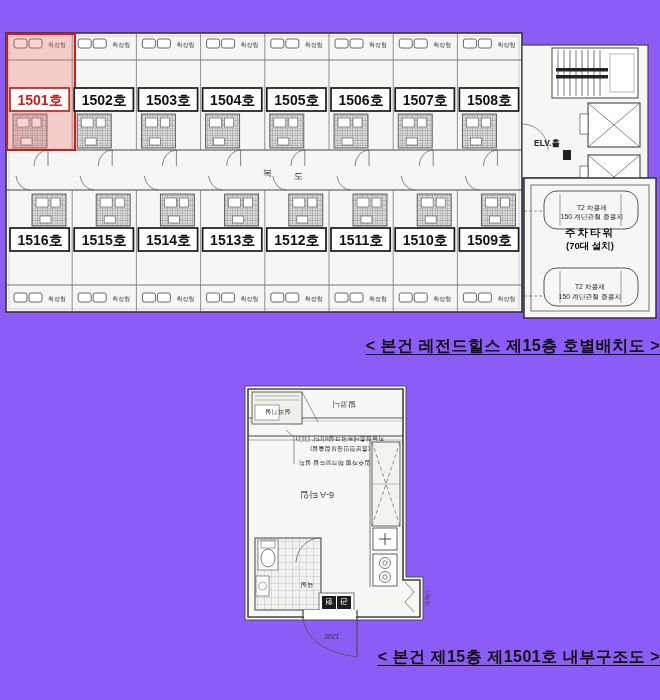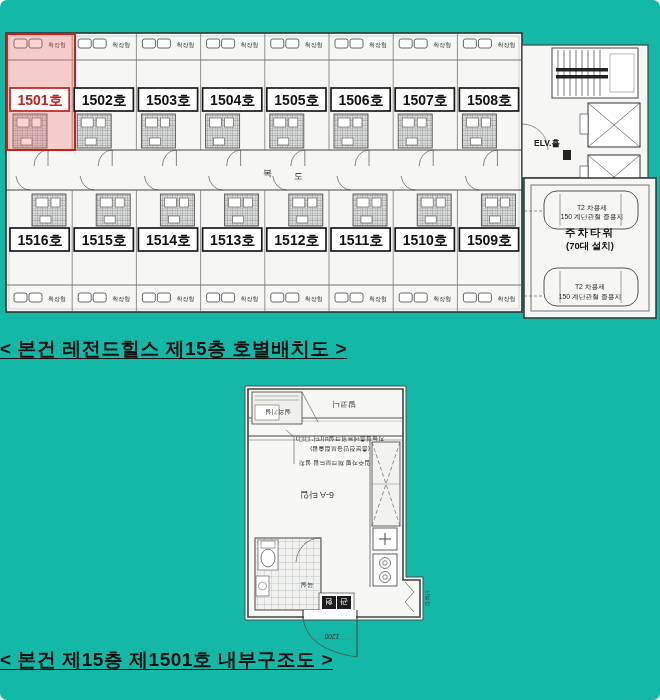--- a/index.html
+++ b/index.html
@@ -1,22 +1,22 @@
 <!DOCTYPE html>
 <html><head>
 <meta charset="utf-8">
 <style>
   html,body{margin:0;padding:0;background:#fff;}
-  .page{position:relative;width:660px;height:700px;background:#14b8a6;overflow:hidden;
-        font-family:"Liberation Sans",sans-serif;border-radius:7px;}
+  .page{position:relative;width:660px;height:700px;background:#8b5cf6;overflow:hidden;
+        font-family:"Liberation Sans",sans-serif;}
   svg{position:absolute;font-family:"Liberation Sans",sans-serif;}
   #floor-plan-svg{left:0;top:28px;}
   #unit-plan-svg{left:222px;top:380px;}
-  .caption{position:absolute;width:100%;text-align:left;font-weight:bold;
-           font-size:19px;letter-spacing:.5px;color:#111;}
+  .caption{position:absolute;width:100%;text-align:right;font-weight:bold;
+           font-size:16px;letter-spacing:.5px;color:#111;}
   .caption span{text-decoration:underline;text-underline-offset:3px;}
   #cap1{top:336px;}
   #cap2{top:647px;}
 </style>
 </head>
 <body>
 
 <div class="page">
 
   <svg id="floor-plan-svg" width="660" height="296" viewBox="0 0 660 296">

